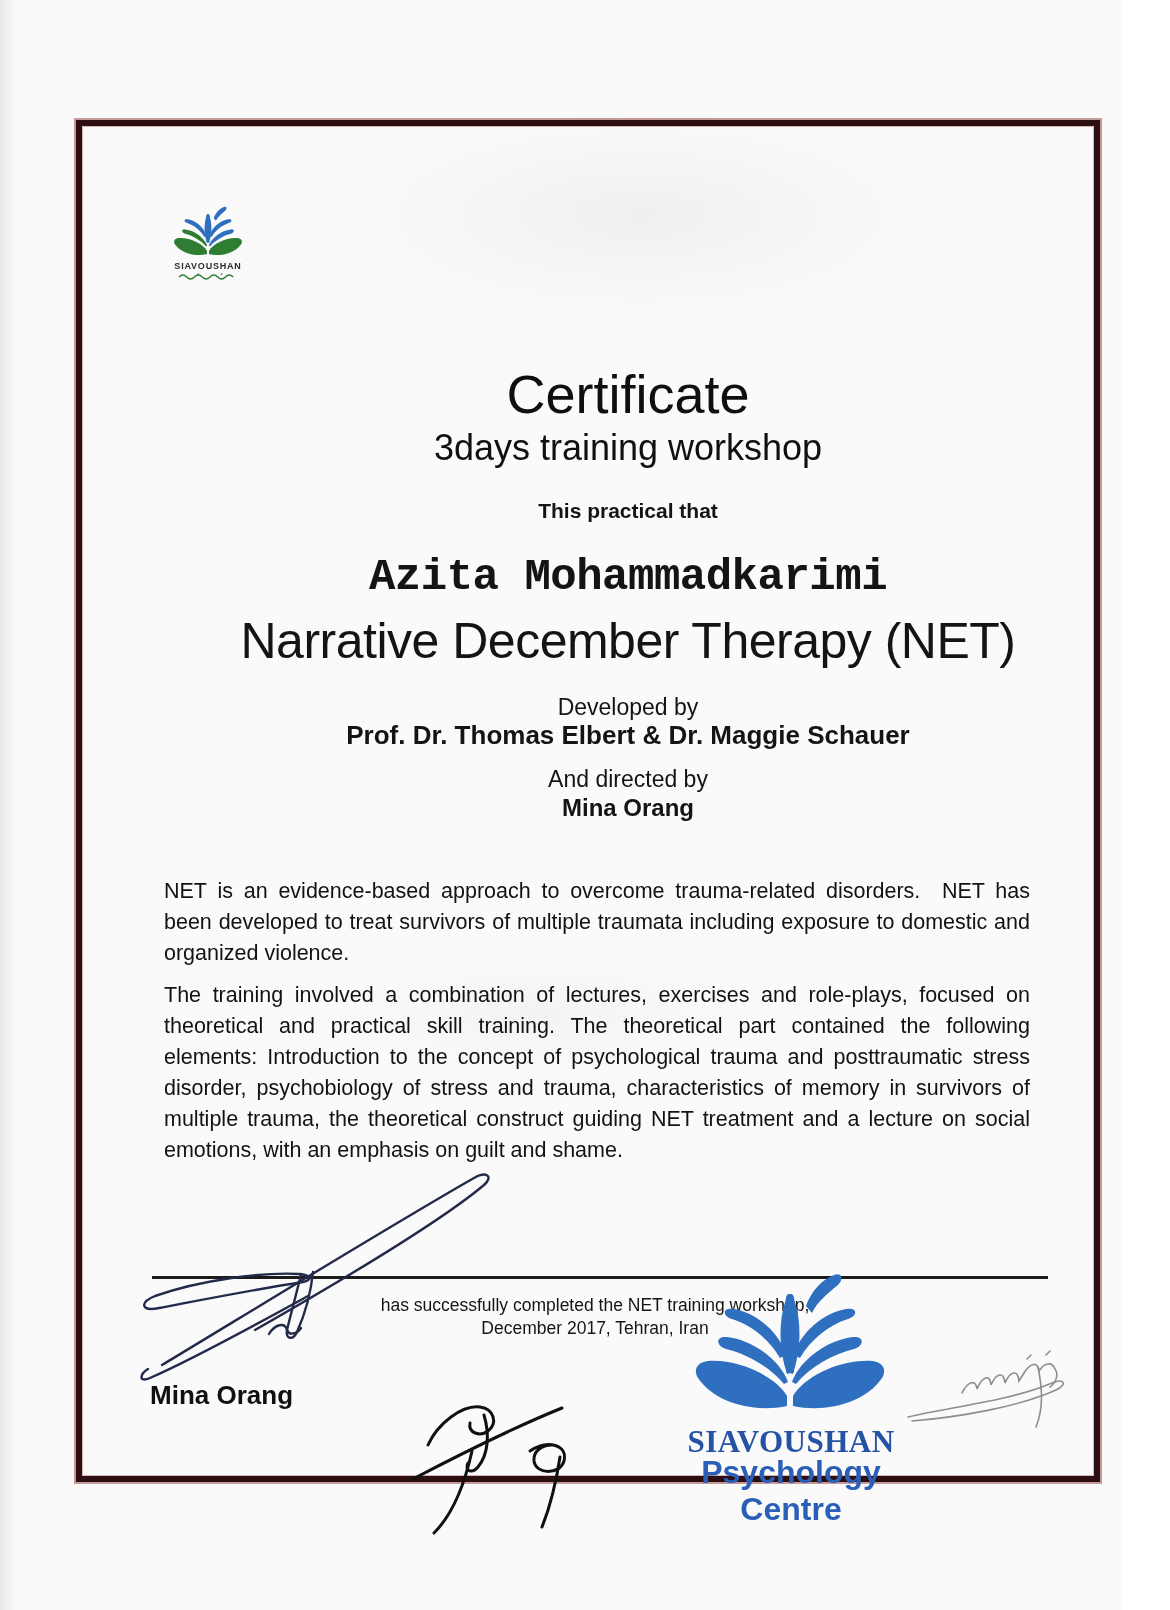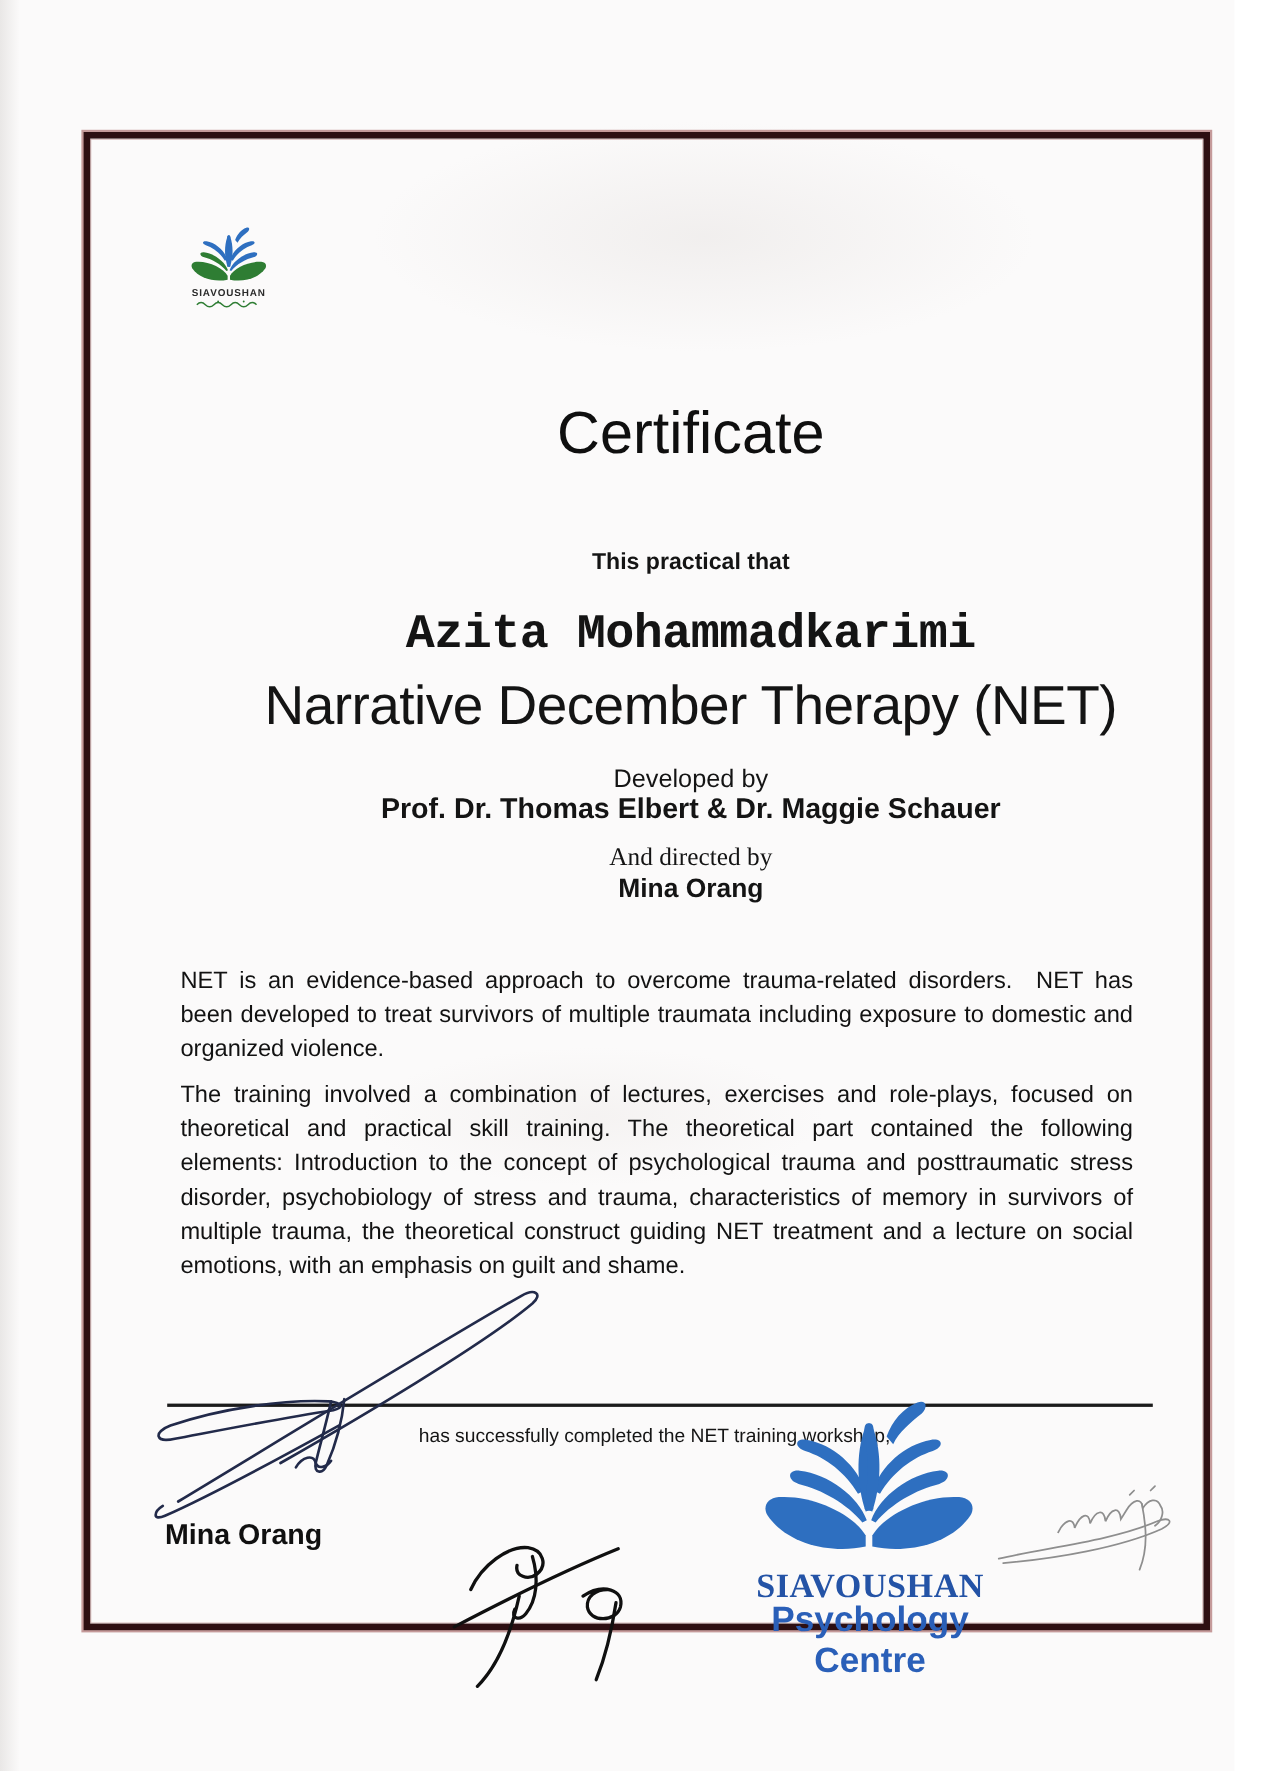--- a/index.html
+++ b/index.html
@@ -21,21 +21,21 @@
     box-sizing:border-box;
   }
   .cline{position:absolute;left:76px;width:1024px;text-align:center;white-space:nowrap;padding-left:40px;}
   .title{top:366px;font-size:54px;line-height:56px;color:#0f0f0f;}
   .subtitle{top:428px;font-size:36px;line-height:40px;color:#101010;}
   .certifies{top:499px;font-size:21px;font-weight:bold;}
   .recipient{top:552px;font-size:44px;font-weight:bold;letter-spacing:-.5px;font-family:Liberation Mono, monospace;}
   .course{top:612px;font-size:50px;letter-spacing:-.5px;}
   .devlabel{top:694px;font-size:23px;}
   .devnames{top:720px;font-size:26px;font-weight:bold;}
-  .dirlabel{top:766px;font-size:23px;font-family:Liberation Serif, serif;}
+  .dirlabel{top:766px;font-size:23px;}
   .dirname{top:794px;font-size:24px;font-weight:bold;}
   .para{position:absolute;left:164px;width:866px;font-size:21.5px;line-height:31px;
         text-align:justify;color:#121212;}
   .p1{top:876px;}
   .p2{top:980px;}
   .sigline{position:absolute;left:152px;top:1276px;width:896px;height:3px;background:#1b1b1b;}
   .completion{position:absolute;left:370px;top:1294px;width:450px;text-align:center;
               font-size:17.5px;line-height:23px;color:#151515;}
   .signer{position:absolute;left:150px;top:1380px;font-size:26px;font-weight:600;color:#101010;}
   .hlogo{position:absolute;left:160px;top:206px;width:96px;text-align:center;}
@@ -69,20 +69,21 @@
     </svg>
     <div class="hname">SIAVOUSHAN</div>
     <svg width="62" height="9" viewBox="0 0 64 9" style="margin:1px auto 0;">
       <path d="M2,5 Q6,1 10,5 T18,5 T26,5 T34,5 T42,5 T50,5 T58,5" fill="none" stroke="var(--logo-green)" stroke-width="1.4"></path>
       <circle cx="22" cy="2" r="0.9" fill="var(--logo-green)"></circle>
         <circle cx="46" cy="2" r="0.9" fill="var(--logo-green)"></circle>
     </svg>
   </div>
 
   <div class="cline title">Certificate</div>
+  <div class="cline subtitle">3days training workshop</div>
   <div class="cline certifies">This practical that</div>
   <div class="cline recipient">Azita Mohammadkarimi</div>
   <div class="cline course">Narrative December Therapy (NET)</div>
   <div class="cline devlabel">Developed by</div>
   <div class="cline devnames">Prof. Dr. Thomas Elbert &amp; Dr. Maggie Schauer</div>
   <div class="cline dirlabel">And directed by</div>
   <div class="cline dirname">Mina Orang</div>
 
   <div class="para p1">NET is an evidence-based approach to overcome trauma-related disorders.&nbsp; NET has been developed to treat survivors of multiple traumata including exposure to domestic and organized violence.</div>
   <div class="para p2">The training involved a combination of lectures, exercises and role-plays, focused on theoretical and practical skill training. The theoretical part contained the following elements: Introduction to the concept of psychological trauma and posttraumatic stress disorder, psychobiology of stress and trauma, characteristics of memory in survivors of multiple trauma, the theoretical construct guiding NET treatment and a lecture on social emotions, with an emphasis on guilt and shame.</div>
@@ -94,20 +95,21 @@
       <path d="M92,215 C170,168 330,70 404,28 C416,21 424,26 414,35 C370,72 255,140 185,180"></path>
       <path d="M233,132 C181,140 121,152 89,158 C71,162 69,152 85,146 C131,130 191,122 229,124 C241,125 243,130 233,132 Z"></path>
       <path d="M238,146 C180,178 112,214 80,228 C68,233 70,224 78,219"></path>
       <path d="M243,122 C241,142 235,164 227,182 C223,191 215,189 217,180 C220,167 227,142 231,124"></path>
       <path d="M199,184 C205,174 215,172 217,180 C219,186 227,184 231,178"></path>
     </g>
   </svg>
 
   <div class="completion">
     <div>has successfully completed the NET training workshop,</div>
+    <div>December 2017, Tehran, Iran</div>
   </div>
 
   <div class="signer">Mina Orang</div>
 
   <svg class="abs" style="left:690px;top:1272px;" width="200" height="150" viewBox="0 0 200 150">
     <g fill="var(--logo-blue)">
       <path d="M103,134 C136,141 175,131 192,106 C197,98 193,90 182,89 C150,87 114,105 103,124 Z"></path>
       <path d="M97,134 C64,141 25,131 8,106 C3,98 7,90 18,89 C50,87 86,105 97,124 Z"></path>
       <path d="M106,112 C120,95 143,82 164,77 C174,74 175,64 163,65 C137,68 110,88 102,110 Z"></path>
       <path d="M94,112 C80,95 57,82 36,77 C26,74 25,64 37,65 C63,68 90,88 98,110 Z"></path>

